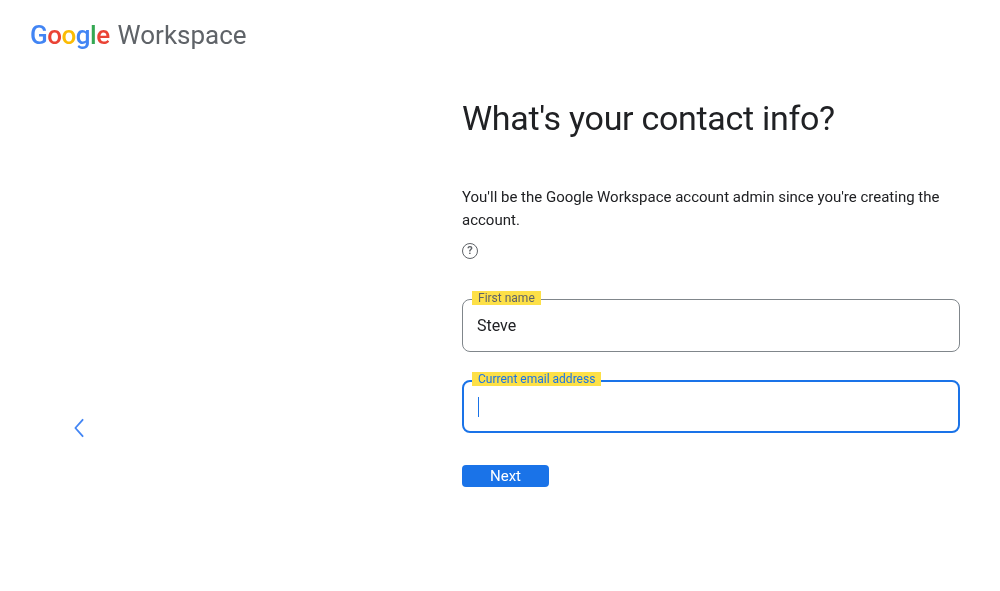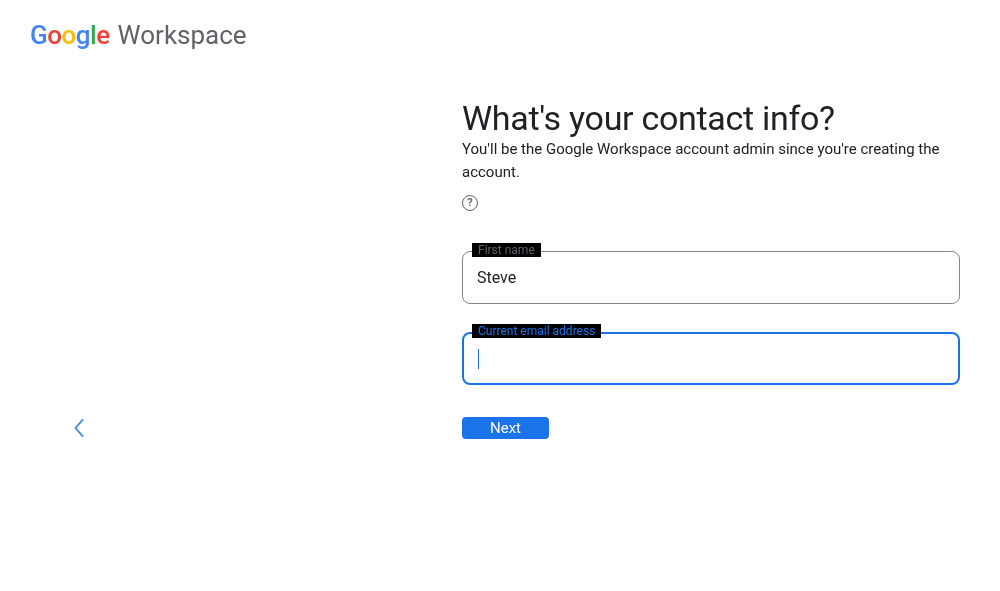--- a/index.html
+++ b/index.html
@@ -61,20 +61,21 @@
       position: absolute;
       left: 462px;
       top: 98px;
       width: 498px;
     }
     
     .page-title {
       font-size: 34px;
       font-weight: 400;
       color: #202124;
+      margin-bottom: 48px;
       letter-spacing: -0.3px;
     }
     
     .subtitle {
       font-size: 15px;
       color: #202124;
       line-height: 1.5;
       margin-bottom: 40px;
       display: flex;
       flex-wrap: wrap;
@@ -120,21 +121,21 @@
     
     .input-field.focused {
       border: 2px solid #1a73e8;
       padding: 15px 13px;
     }
     
     .input-label {
       position: absolute;
       top: -8px;
       left: 10px;
-      background: #000000;
+      background: #fde047;
       padding: 0 6px;
       font-size: 12px;
       color: #5f6368;
     }
     
     .input-label.focused {
       color: #1a73e8;
     }
     
     .cursor-indicator {

